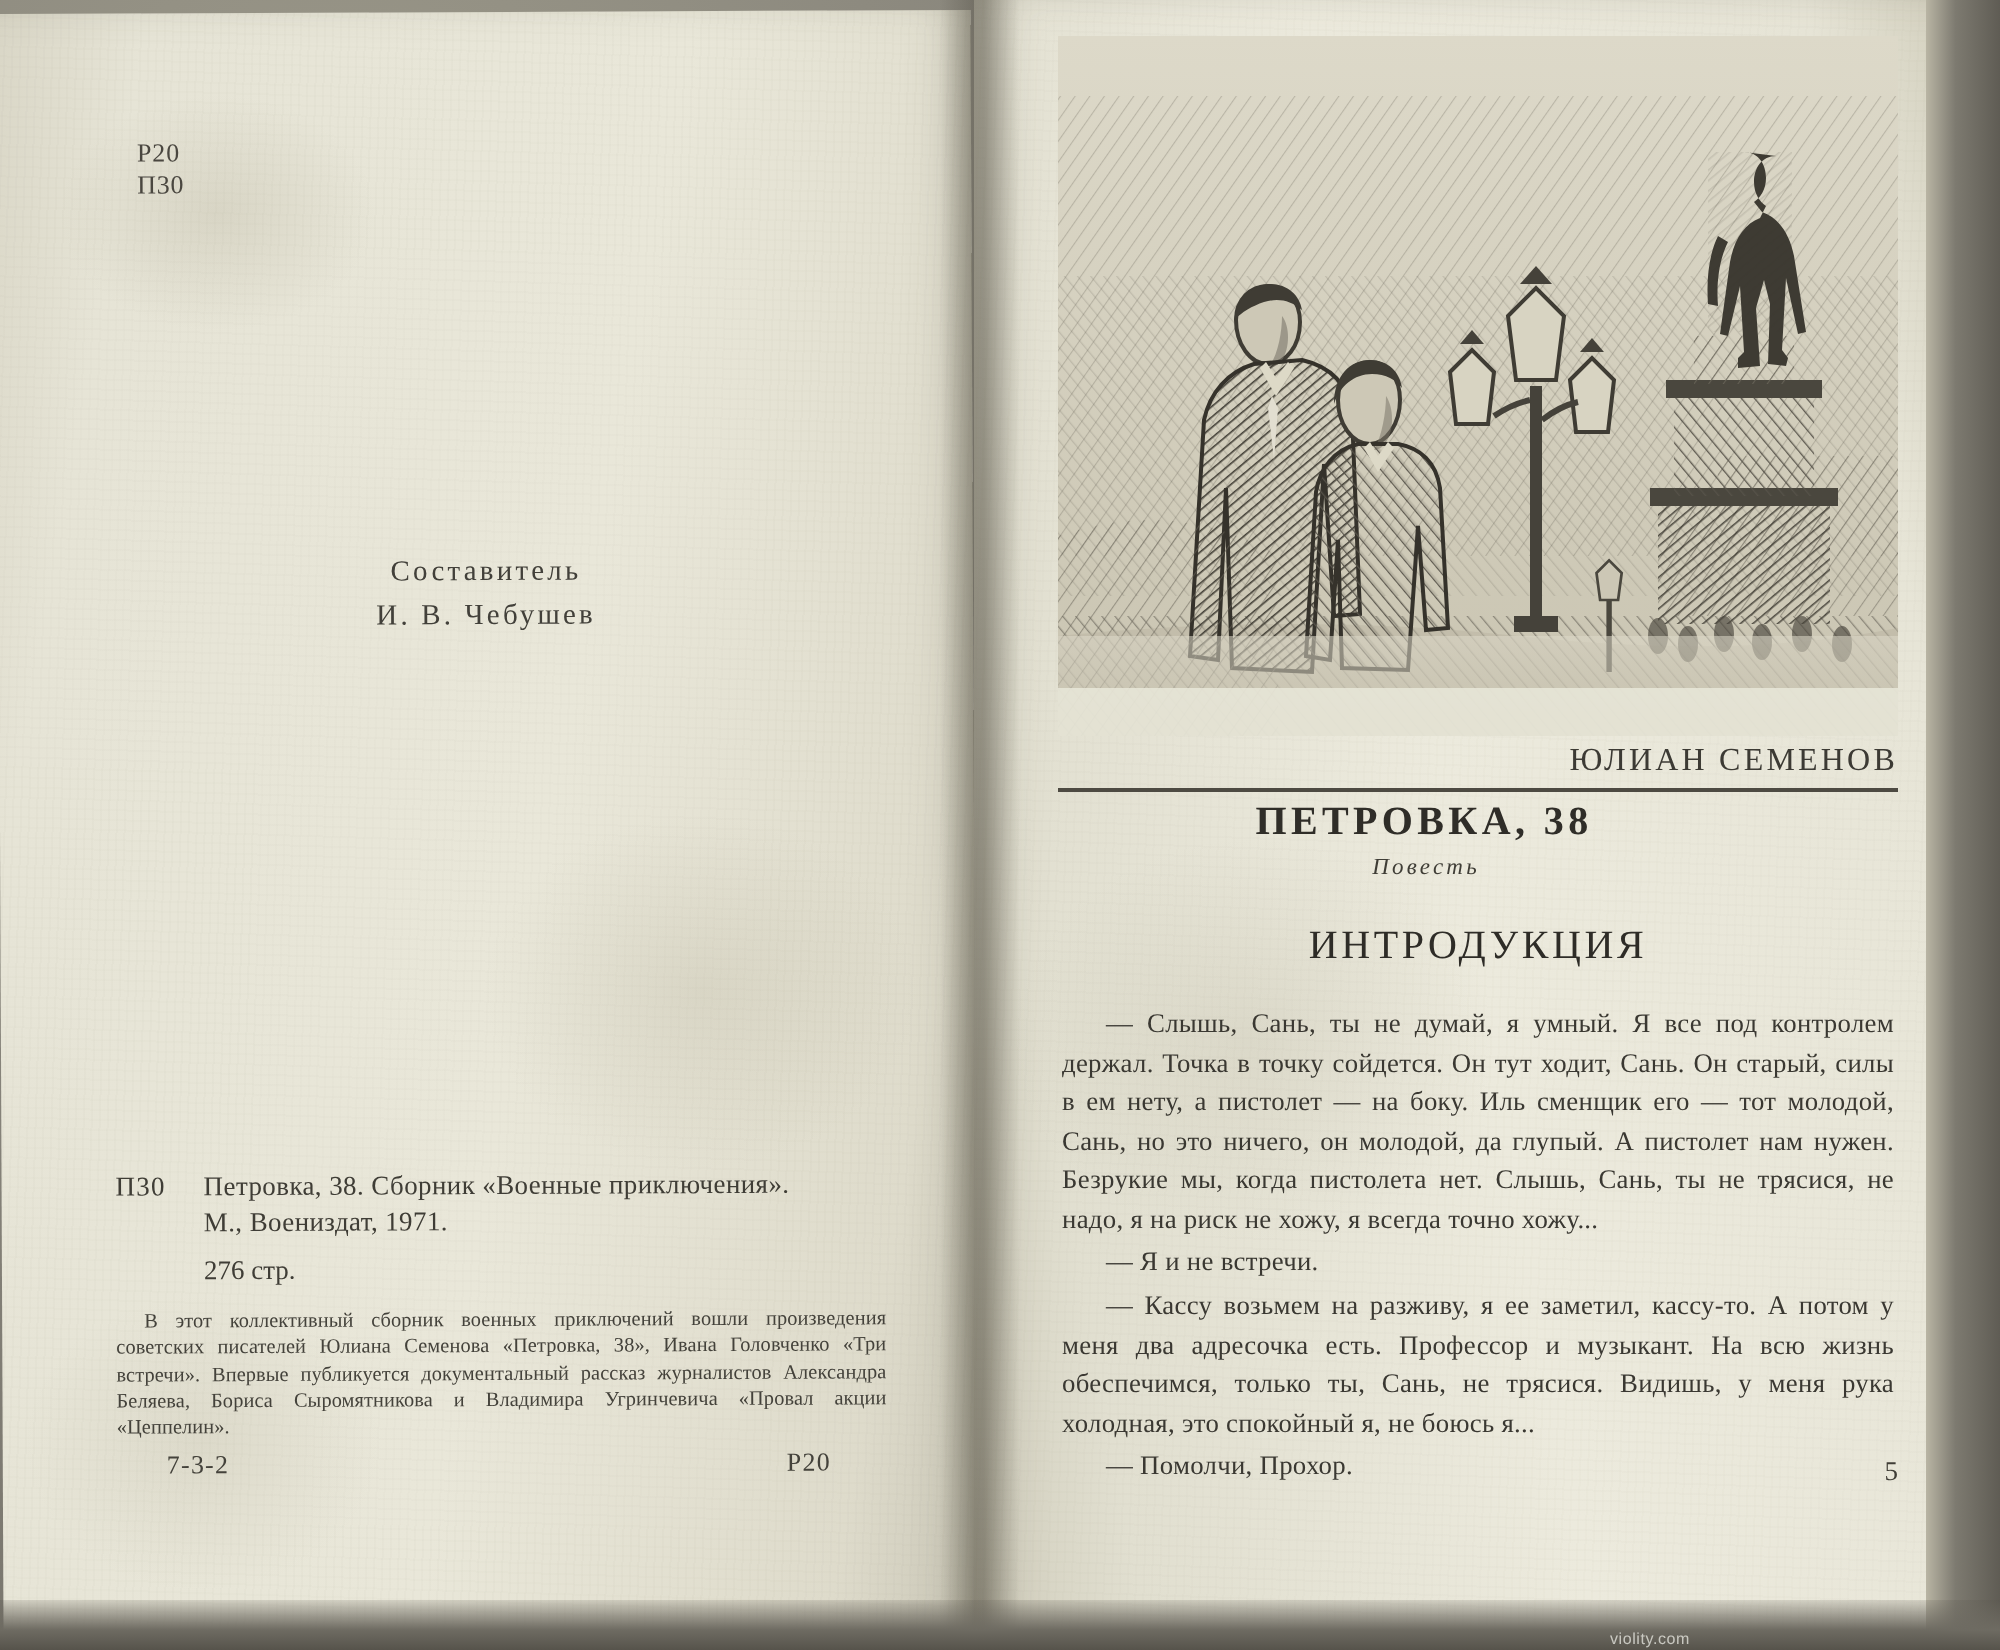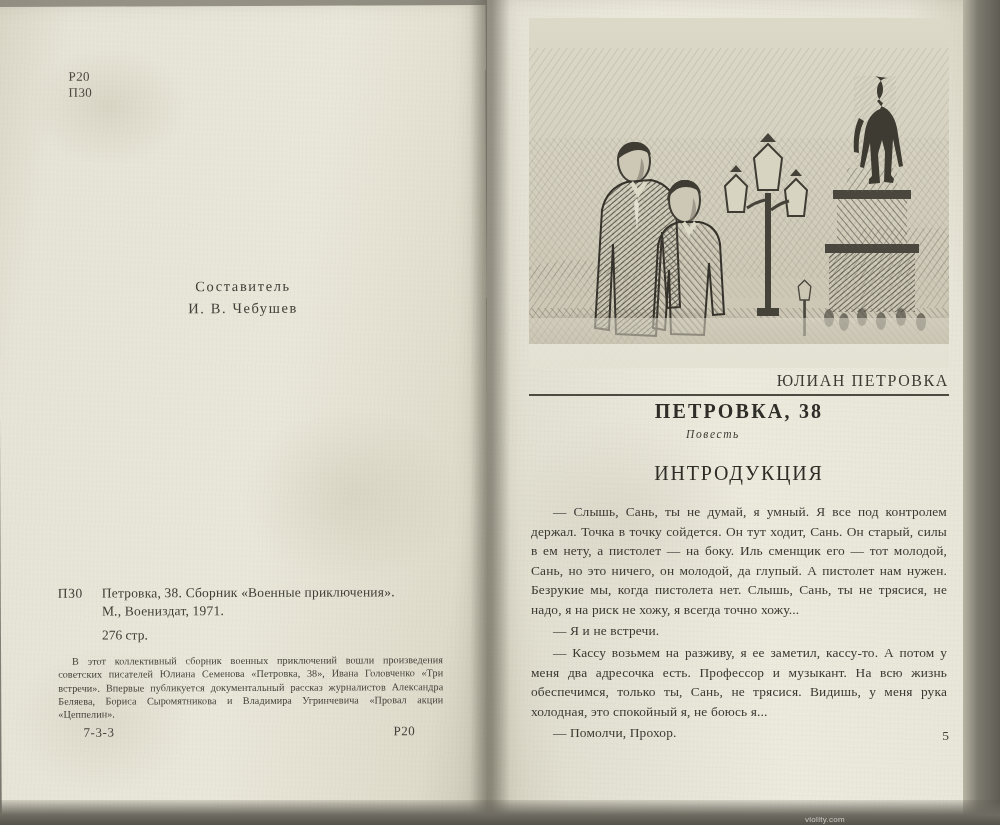--- a/index.html
+++ b/index.html
@@ -199,21 +199,21 @@
   #author-rule {
     position: absolute;
     left: 529px;
     top: 394px;
     width: 420px;
     height: 1.6px;
     background: #4d4a42;
   }
   #book-title {
     position: absolute;
-    left: 529px;
+    left: 502px;
     top: 400px;
     width: 420px;
     text-align: center;
     font-size: 20px;
     font-weight: bold;
     letter-spacing: 2.2px;
     color: #2f2d28;
   }
   #book-subtitle {
     position: absolute;
@@ -296,21 +296,21 @@
         <span class="cat-code">П30</span><span>Петровка, 38. Сборник «Военные приключения».</span>
         <span class="cat-indent">М., Воениздат, 1971.</span>
       </div>
       <div class="pages">276 стр.</div>
       <div id="annotation">
         <p>В этот коллективный сборник военных приключений вошли произведения советских писателей Юлиана Семенова «Петровка, 38», Ивана Головченко «Три встречи». Впервые публикуется документальный рассказ журналистов Александра Беляева, Бориса Сыромятникова и Владимира Угринчевича «Провал акции «Цеппелин».</p>
       </div>
     </div>
 
     <div id="left-footer">
-      <span class="sig">7-3-3</span>
+      <span class="sig">7-3-2</span>
       <span class="code">Р20</span>
     </div>
   </div>
 
   <div class="page" id="page-right">
     <div class="paper-grain"></div>
     <div class="blotch" style="left:20px;top:420px;width:240px;height:200px;background:radial-gradient(ellipse,rgba(155,149,124,0.15),rgba(155,149,124,0) 72%);"></div>
     <div class="blotch" style="left:260px;top:60px;width:200px;height:170px;background:radial-gradient(ellipse,rgba(150,144,120,0.14),rgba(150,144,120,0) 72%);"></div>
   </div>
 
@@ -439,21 +439,21 @@
         <ellipse cx="352" cy="303" rx="5" ry="9"></ellipse>
         <ellipse cx="372" cy="299" rx="5" ry="9"></ellipse>
         <ellipse cx="392" cy="304" rx="5" ry="9"></ellipse>
       </g>
 
       <rect x="0" y="300" width="420" height="50" fill="url(#sky)" opacity="0.55"></rect>
       <rect x="0" y="326" width="420" height="24" fill="#e9e7d9" opacity="0.85"></rect>
     </svg>
   </div>
 
-  <div id="author">ЮЛИАН ПЕТРОВКА</div>
+  <div id="author">ЮЛИАН СЕМЕНОВ</div>
   <div id="author-rule"></div>
   <div id="book-title">ПЕТРОВКА, 38</div>
   <div id="book-subtitle">Повесть</div>
   <div id="section-title">ИНТРОДУКЦИЯ</div>
 
   <div id="body-text">
     <p>— Слышь, Сань, ты не думай, я умный. Я все под контролем держал. Точка в точку сойдется. Он тут ходит, Сань. Он старый, силы в ем нету, а пистолет — на боку. Иль сменщик его — тот молодой, Сань, но это ничего, он молодой, да глупый. А пистолет нам нужен. Безрукие мы, когда пистолета нет. Слышь, Сань, ты не трясися, не надо, я на риск не хожу, я всегда точно хожу...</p>
     <p>— Я и не встречи.</p>
     <p>— Кассу возьмем на разживу, я ее заметил, кассу-то. А потом у меня два адресочка есть. Профессор и музыкант. На всю жизнь обеспечимся, только ты, Сань, не трясися. Видишь, у меня рука холодная, это спокойный я, не боюсь я...</p>
     <p>— Помолчи, Прохор.</p>

